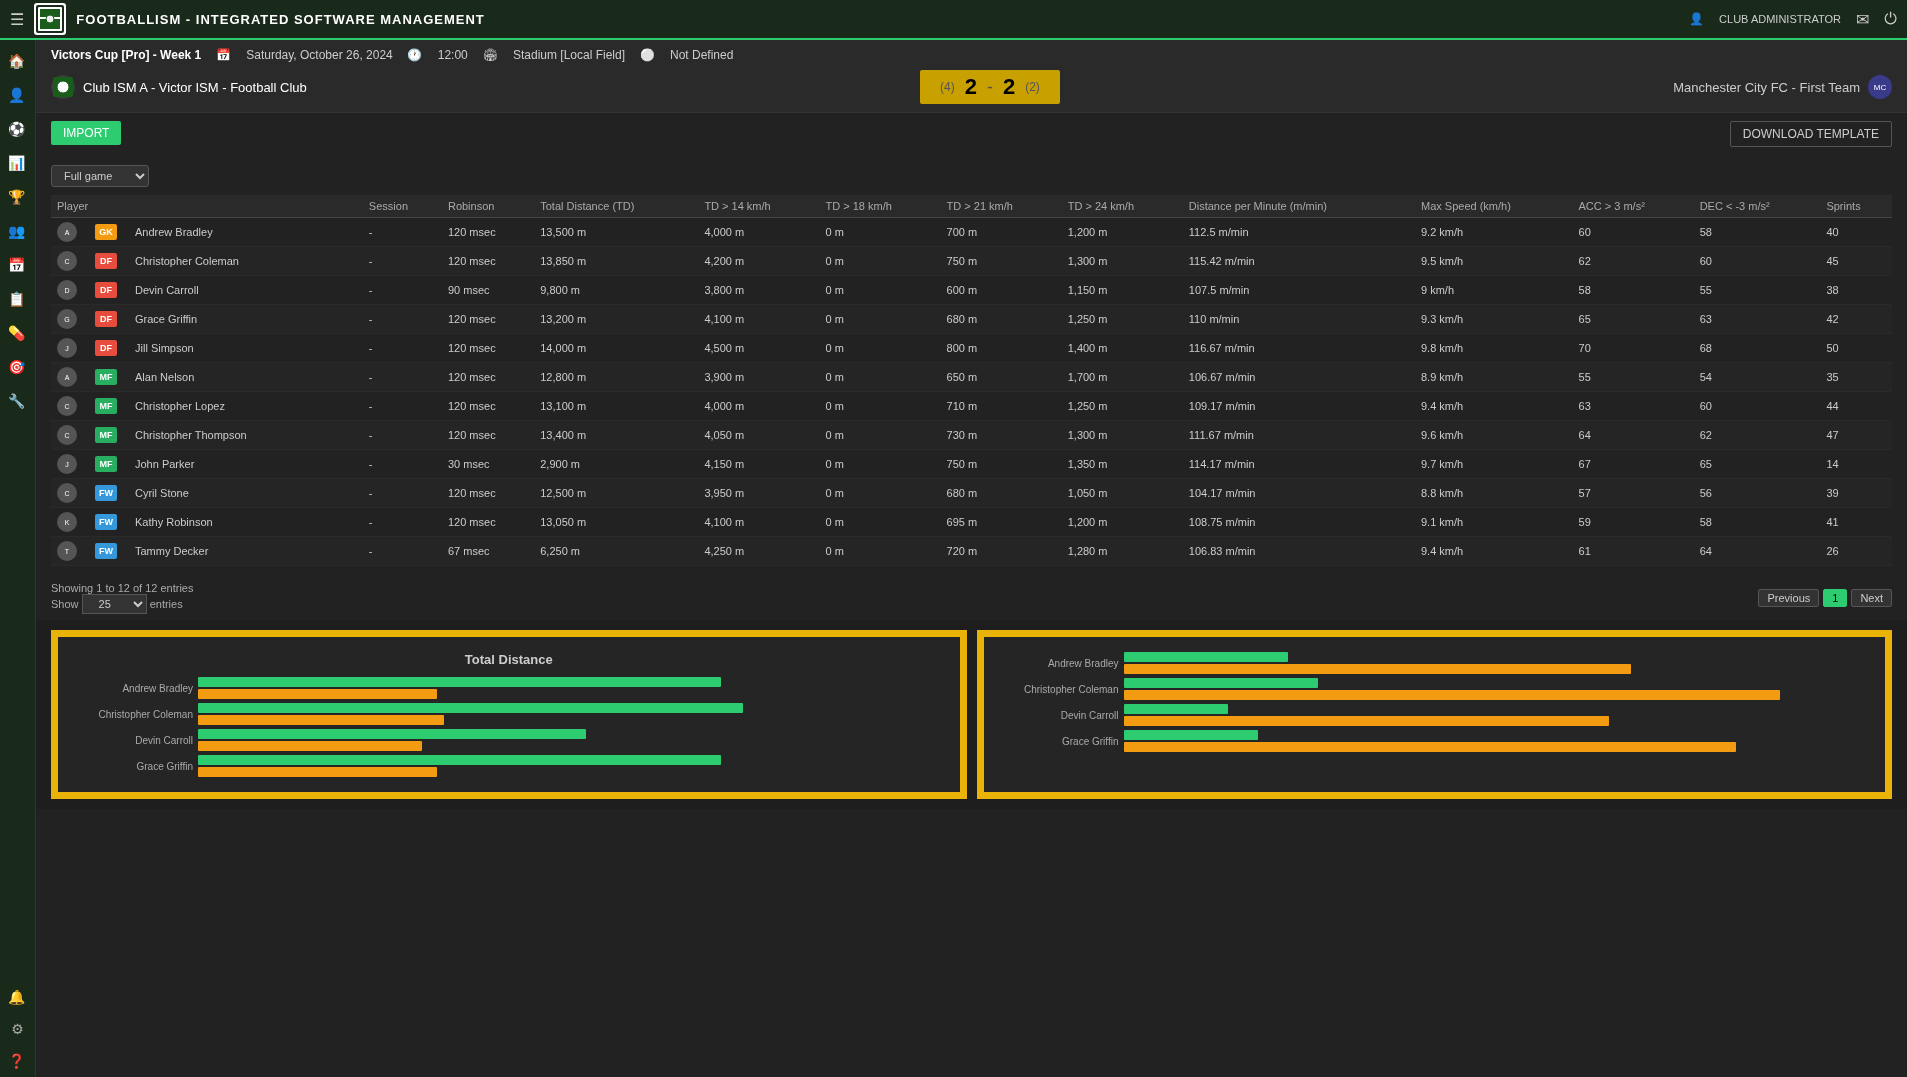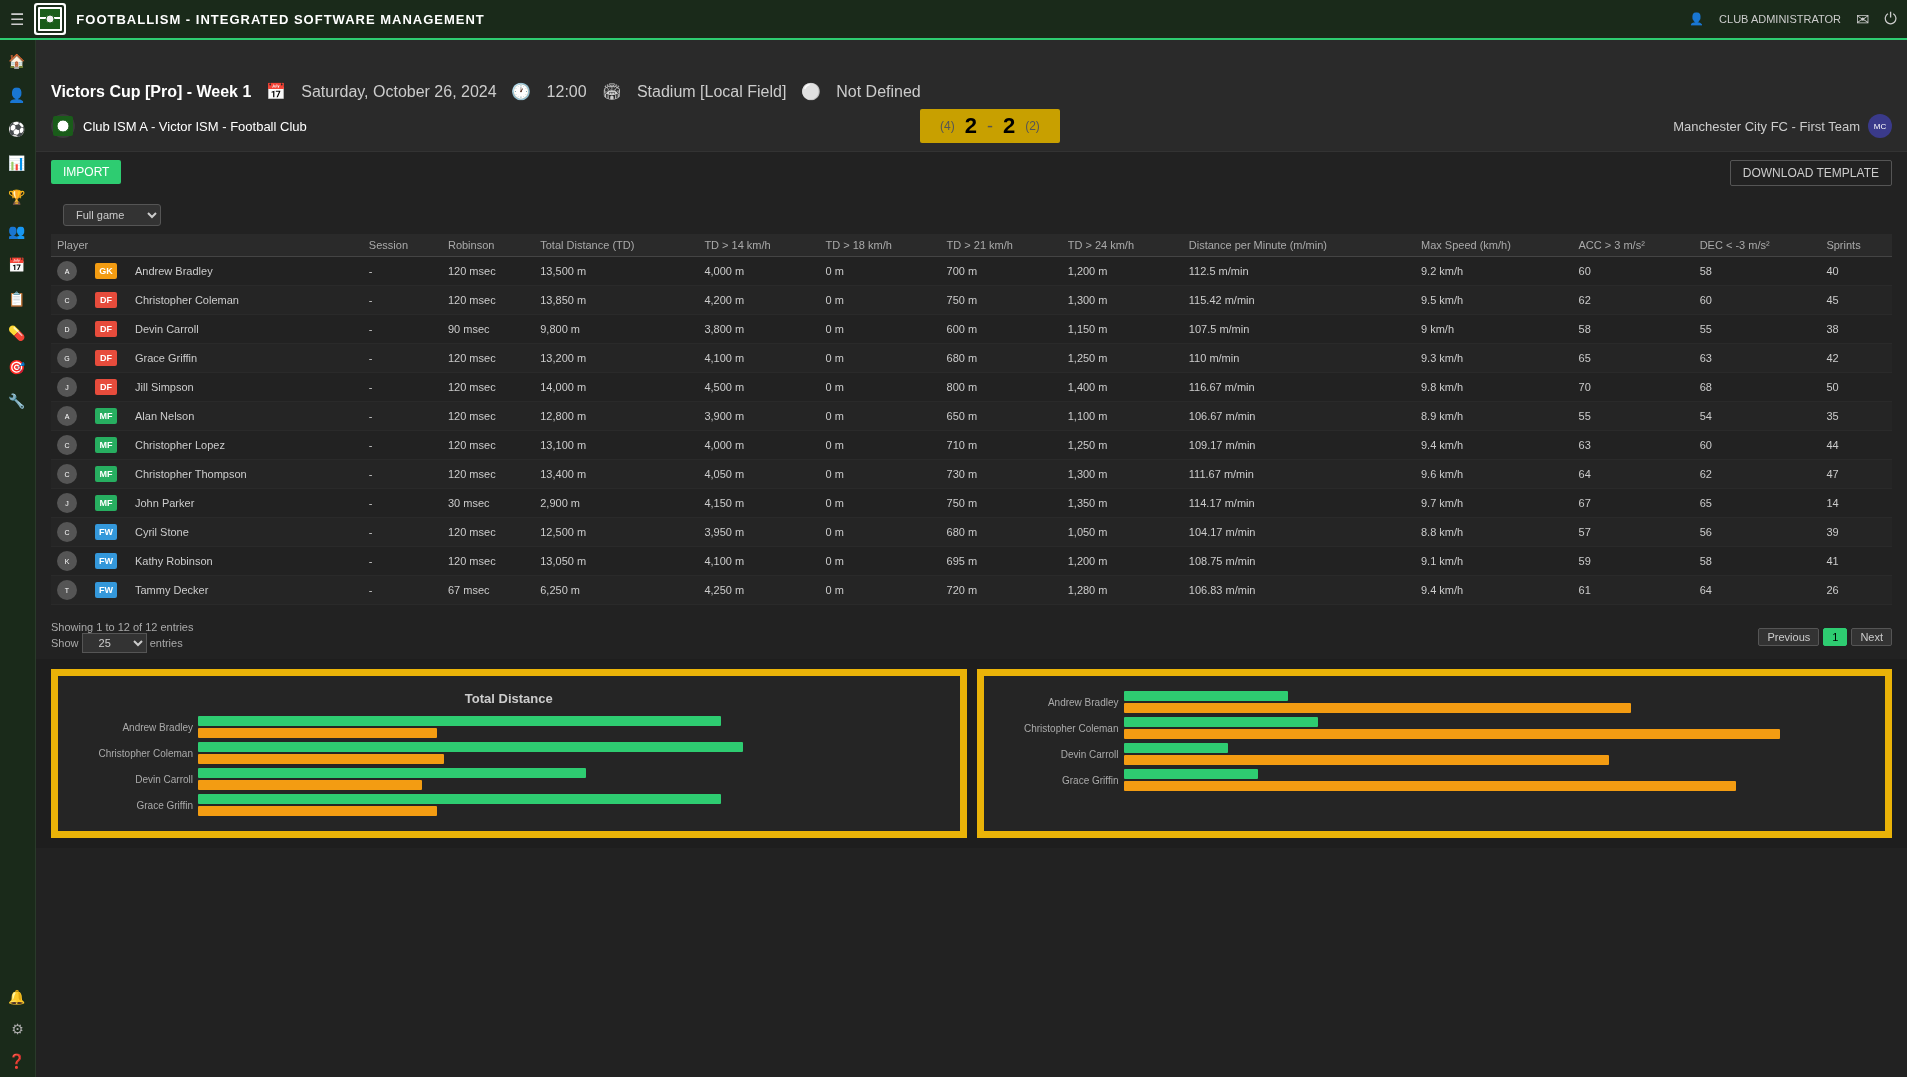--- a/index.html
+++ b/index.html
@@ -52,21 +52,21 @@
     
     .main { flex: 1; background: #222; overflow-y: auto; }
 
     
     .match-header {
       background: #2a2a2a;
       padding: 8px 15px;
       border-bottom: 1px solid #333;
     }
     .match-info { display: flex; align-items: center; gap: 15px; margin-bottom: 8px; }
-    .match-info span { color: #ccc; font-size: 16px; margin-top: 34px; }
+    .match-info span { color: #ccc; font-size: 12px; }
     .match-info .cup { color: #fff; font-weight: bold; }
 
     .match-teams {
       display: flex;
       align-items: center;
       justify-content: space-between;
     }
     .team-home { display: flex; align-items: center; gap: 8px; }
     .team-logo-small { width: 24px; height: 24px; background: #3a3a3a; border-radius: 50%; display: flex; align-items: center; justify-content: center; font-size: 8px; }
     .team-name { color: #fff; font-size: 13px; }
@@ -142,21 +142,20 @@
     .type-label { color: #aaa; font-size: 11px; margin-bottom: 4px; }
     .type-select {
       background: #333;
       color: #ccc;
       border: 1px solid #555;
       padding: 3px 8px;
       font-size: 11px;
       border-radius: 3px;
       cursor: pointer;
       margin-bottom: 8px;
-      margin-left: 12px;
     }
 
     .data-table { width: 100%; border-collapse: collapse; font-size: 11px; }
     .data-table th {
       background: #2a2a2a;
       color: #aaa;
       padding: 5px 6px;
       text-align: left;
       border-bottom: 1px solid #444;
       white-space: nowrap;
@@ -491,21 +490,21 @@
           <span class="pos-badge pos-mf">MF</span>
           <span>Alan Nelson</span>
         </div>
       </td>
       <td>-</td>
       <td>120 msec</td>
       <td>12,800 m</td>
       <td>3,900 m</td>
       <td>0 m</td>
       <td>650 m</td>
-      <td>1,100 m</td>
+      <td>1,700 m</td>
       <td>106.67 m/min</td>
       <td>8.9 km/h</td>
       <td>55</td>
       <td>54</td>
       <td>35</td>
     </tr>
             <tr>
       <td>
         <div class="player-cell">
           <div class="player-avatar-small">C</div>

